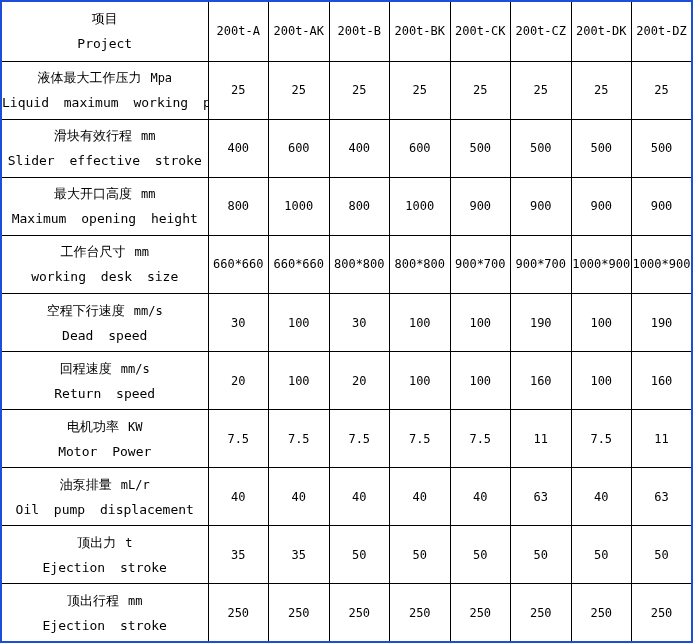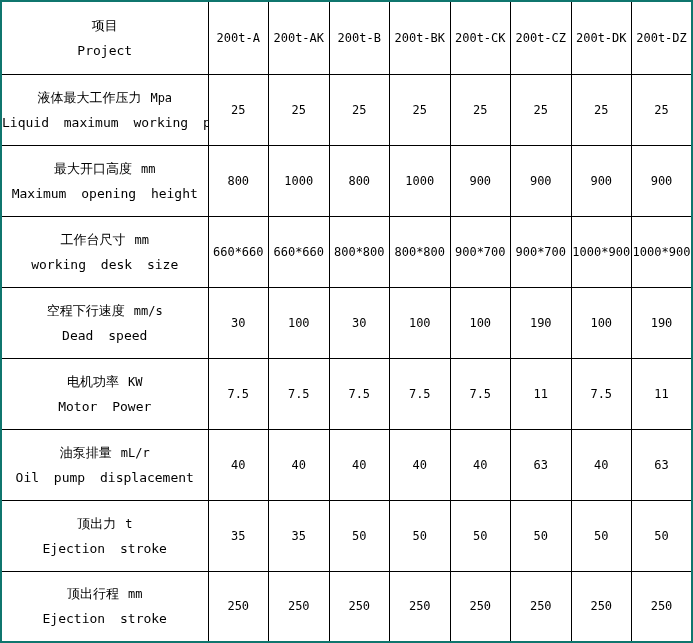--- a/index.html
+++ b/index.html
@@ -11,21 +11,21 @@
     width: 693px;
     height: 643px;
     background: #ffffff;
     box-sizing: border-box;
   }
   table.spec {
     width: 693px;
     height: 643px;
     border-collapse: collapse;
     table-layout: fixed;
-    border: 2px solid #0f766e;
+    border: 2px solid #1d4ed8;
     color: #000000;
     background: #ffffff;
   }
   table.spec th, table.spec td {
     border: 1px solid #000000;
     padding: 0;
     text-align: center;
     vertical-align: middle;
     font-weight: normal;
     overflow: hidden;
@@ -97,20 +97,34 @@
       <td class="val">25</td>
       <td class="val">25</td>
       <td class="val">25</td>
       <td class="val">25</td>
       <td class="val">25</td>
       <td class="val">25</td>
       <td class="val">25</td>
       <td class="val">25</td>
     </tr>
 
+    <tr class="row">
+      <td>
+        <div class="zh-line"><span>滑块有效行程</span><span class="unit">mm</span></div>
+        <div class="en-line">Slider effective stroke</div>
+      </td>
+      <td class="val">400</td>
+      <td class="val">600</td>
+      <td class="val">400</td>
+      <td class="val">600</td>
+      <td class="val">500</td>
+      <td class="val">500</td>
+      <td class="val">500</td>
+      <td class="val">500</td>
+    </tr>
 
     <tr class="row">
       <td>
         <div class="zh-line"><span>最大开口高度</span><span class="unit">mm</span></div>
         <div class="en-line">Maximum opening height</div>
       </td>
       <td class="val">800</td>
       <td class="val">1000</td>
       <td class="val">800</td>
       <td class="val">1000</td>
@@ -144,20 +158,34 @@
       <td class="val">100</td>
       <td class="val">30</td>
       <td class="val">100</td>
       <td class="val">100</td>
       <td class="val">190</td>
       <td class="val">100</td>
       <td class="val">190</td>
     </tr>
 
 
+    <tr class="row">
+      <td>
+        <div class="zh-line"><span>回程速度</span><span class="unit">mm/s</span></div>
+        <div class="en-line">Return speed</div>
+      </td>
+      <td class="val">20</td>
+      <td class="val">100</td>
+      <td class="val">20</td>
+      <td class="val">100</td>
+      <td class="val">100</td>
+      <td class="val">160</td>
+      <td class="val">100</td>
+      <td class="val">160</td>
+    </tr>
 
     <tr class="row">
       <td>
         <div class="zh-line"><span>电机功率</span><span class="unit">KW</span></div>
         <div class="en-line">Motor Power</div>
       </td>
       <td class="val">7.5</td>
       <td class="val">7.5</td>
       <td class="val">7.5</td>
       <td class="val">7.5</td>

